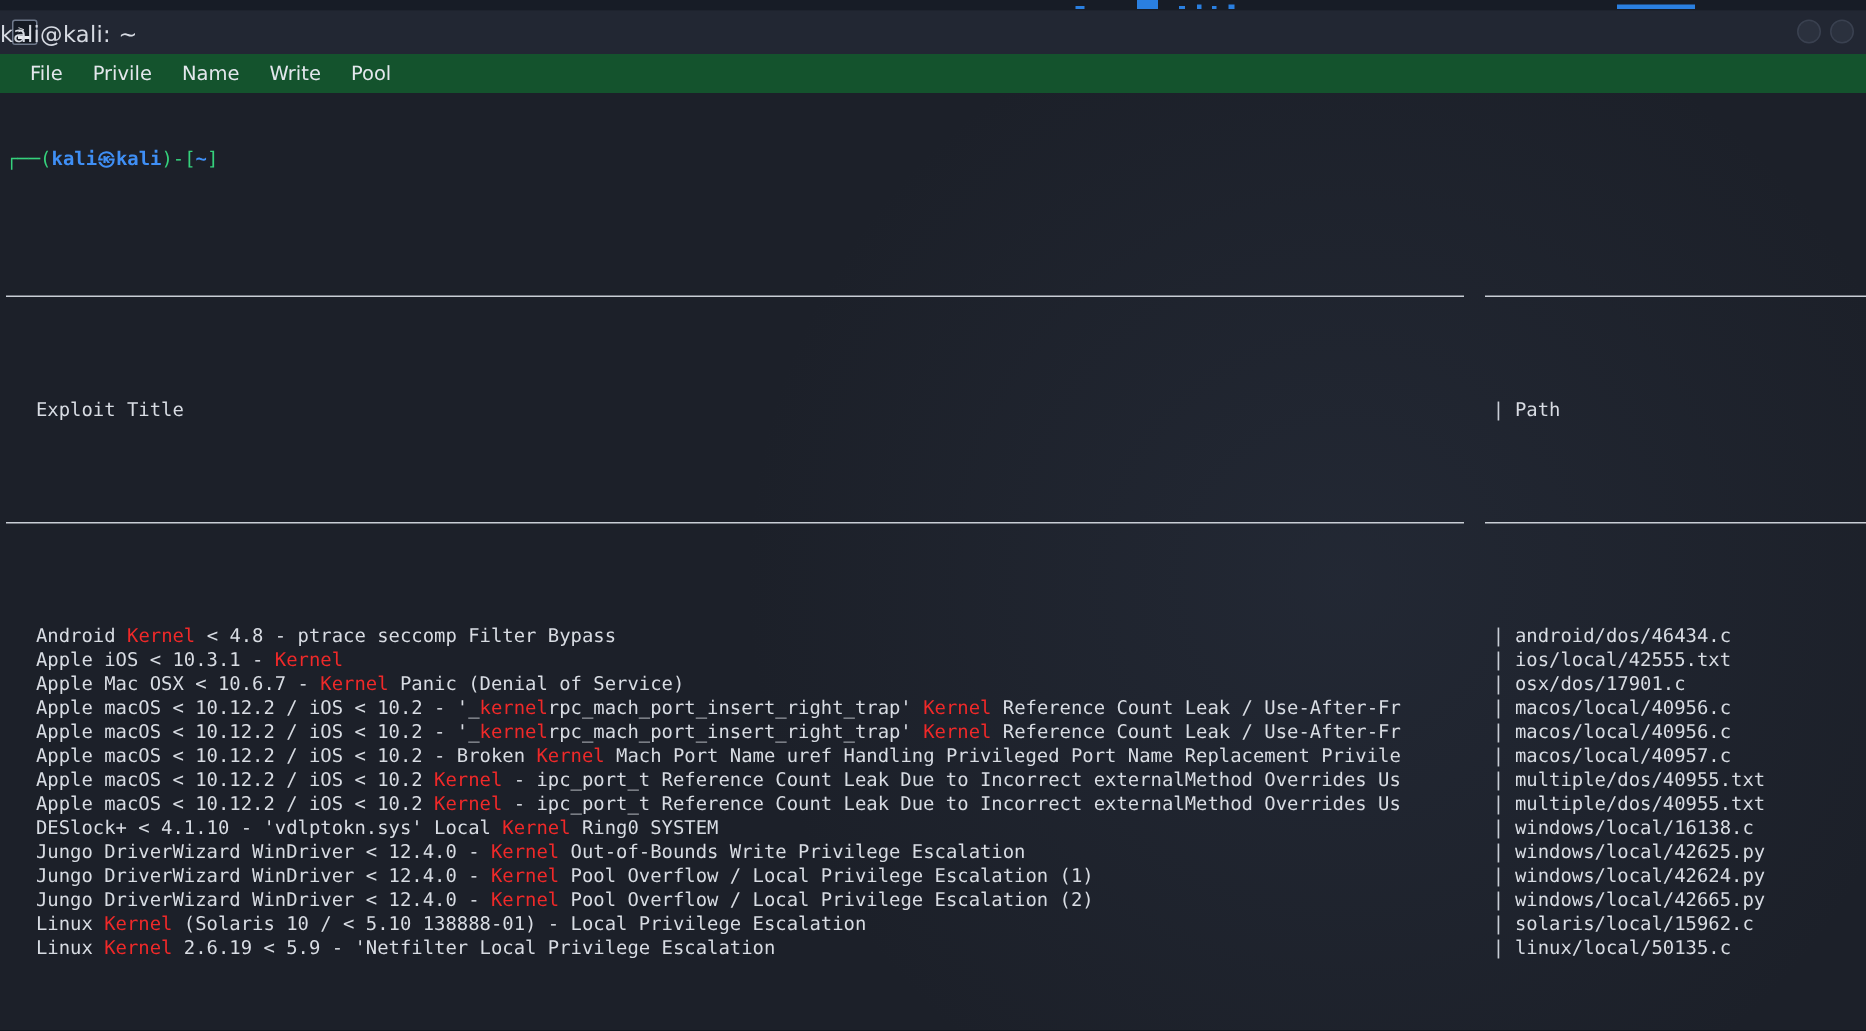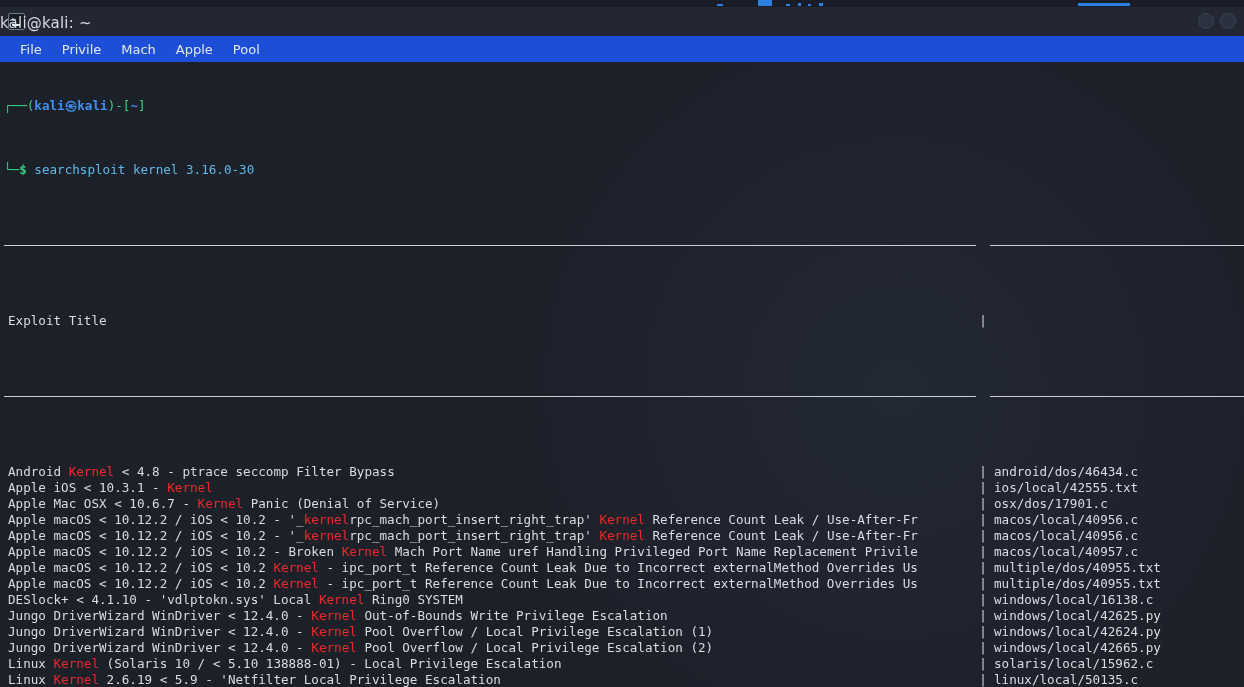--- a/index.html
+++ b/index.html
@@ -88,21 +88,21 @@
     background: #2b313e;
     border: 1px solid #3a4150;
     box-sizing: border-box;
   }
   
   .menubar {
     position: absolute;
     top: 36px; left: 0;
     width: 1244px;
     height: 26px;
-    background: #1d4ed8;
+    background: #14532d;
     display: flex;
     align-items: center;
     padding-left: 10px;
     box-sizing: border-box;
   }
   .menu-item {
     font-family: "DejaVu Sans", sans-serif;
     font-size: 13px;
     color: #e3e7ec;
     padding: 2px 10px;
@@ -134,20 +134,21 @@
     margin: 3px 0;
   }
   .hr-left { height: 1px; background: #c9ced6; width: 972px; }
   .hr-gap  { width: 14px; }
   .hr-right{ height: 1px; background: #c9ced6; flex: 1; }
 
   .hdr-row, .row {
     display: flex;
     height: 16px;
     align-items: center;
+    margin-left: 16px;
   }
   .col-title {
     width: 972px;
     flex: 0 0 972px;
     overflow: hidden;
     white-space: nowrap;
     padding-left: 4px;
     box-sizing: border-box;
   }
   .sep { width: 14px; flex: 0 0 14px; color: #c9ced6; text-align: center; }
@@ -178,41 +179,41 @@
     <div class="title-text">kali@kali: ~</div>
     <div class="win-buttons">
       <div class="win-btn"></div>
       <div class="win-btn"></div>
     </div>
   </div>
 
   <div class="menubar">
     <div class="menu-item">File</div>
     <div class="menu-item">Privile</div>
-    <div class="menu-item">Mach</div>
-    <div class="menu-item">Apple</div>
+    <div class="menu-item">Name</div>
+    <div class="menu-item">Write</div>
     <div class="menu-item">Pool</div>
   </div>
 
   <div class="terminal">
     <div><span class="prompt-line1">┌──(</span><span class="kali-name">kali</span><span class="kali-name">㉿</span><span class="kali-name">kali</span><span class="prompt-line1">)-[</span><span class="tilde">~</span><span class="prompt-line1">]</span></div>
 
-    <div><span class="prompt-line2">└─$</span><span class="cmd"> <span>searchsploit kernel 3.16.0-30</span></span></div>
 
     
     <div class="hr-row">
       <div class="hr-left"></div>
       <div class="hr-gap"></div>
       <div class="hr-right"></div>
     </div>
 
     
     <div class="hdr-row">
       <div class="col-title hdr-txt">Exploit Title</div>
       <div class="sep">|</div>
+      <div class="col-path hdr-txt">Path</div>
     </div>
 
     
     <div class="hr-row">
       <div class="hr-left"></div>
       <div class="hr-gap"></div>
       <div class="hr-right"></div>
     </div>
 
     

